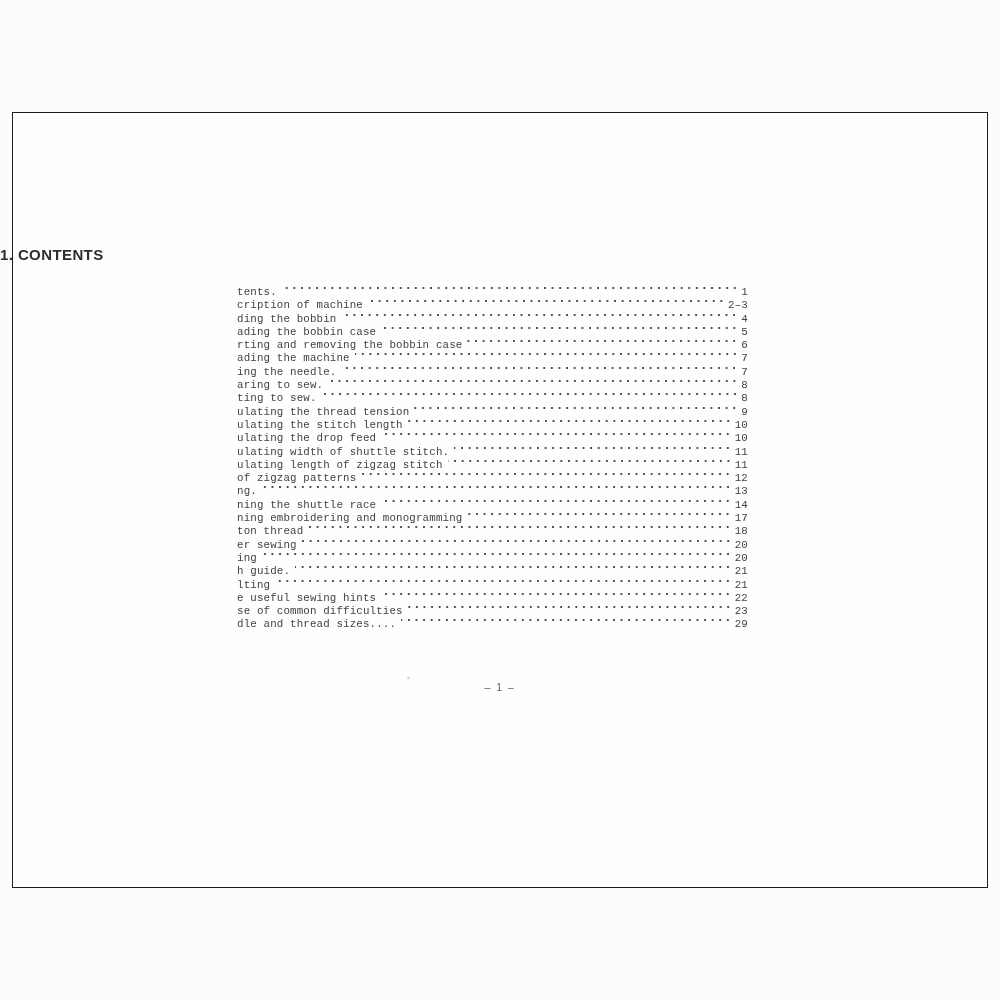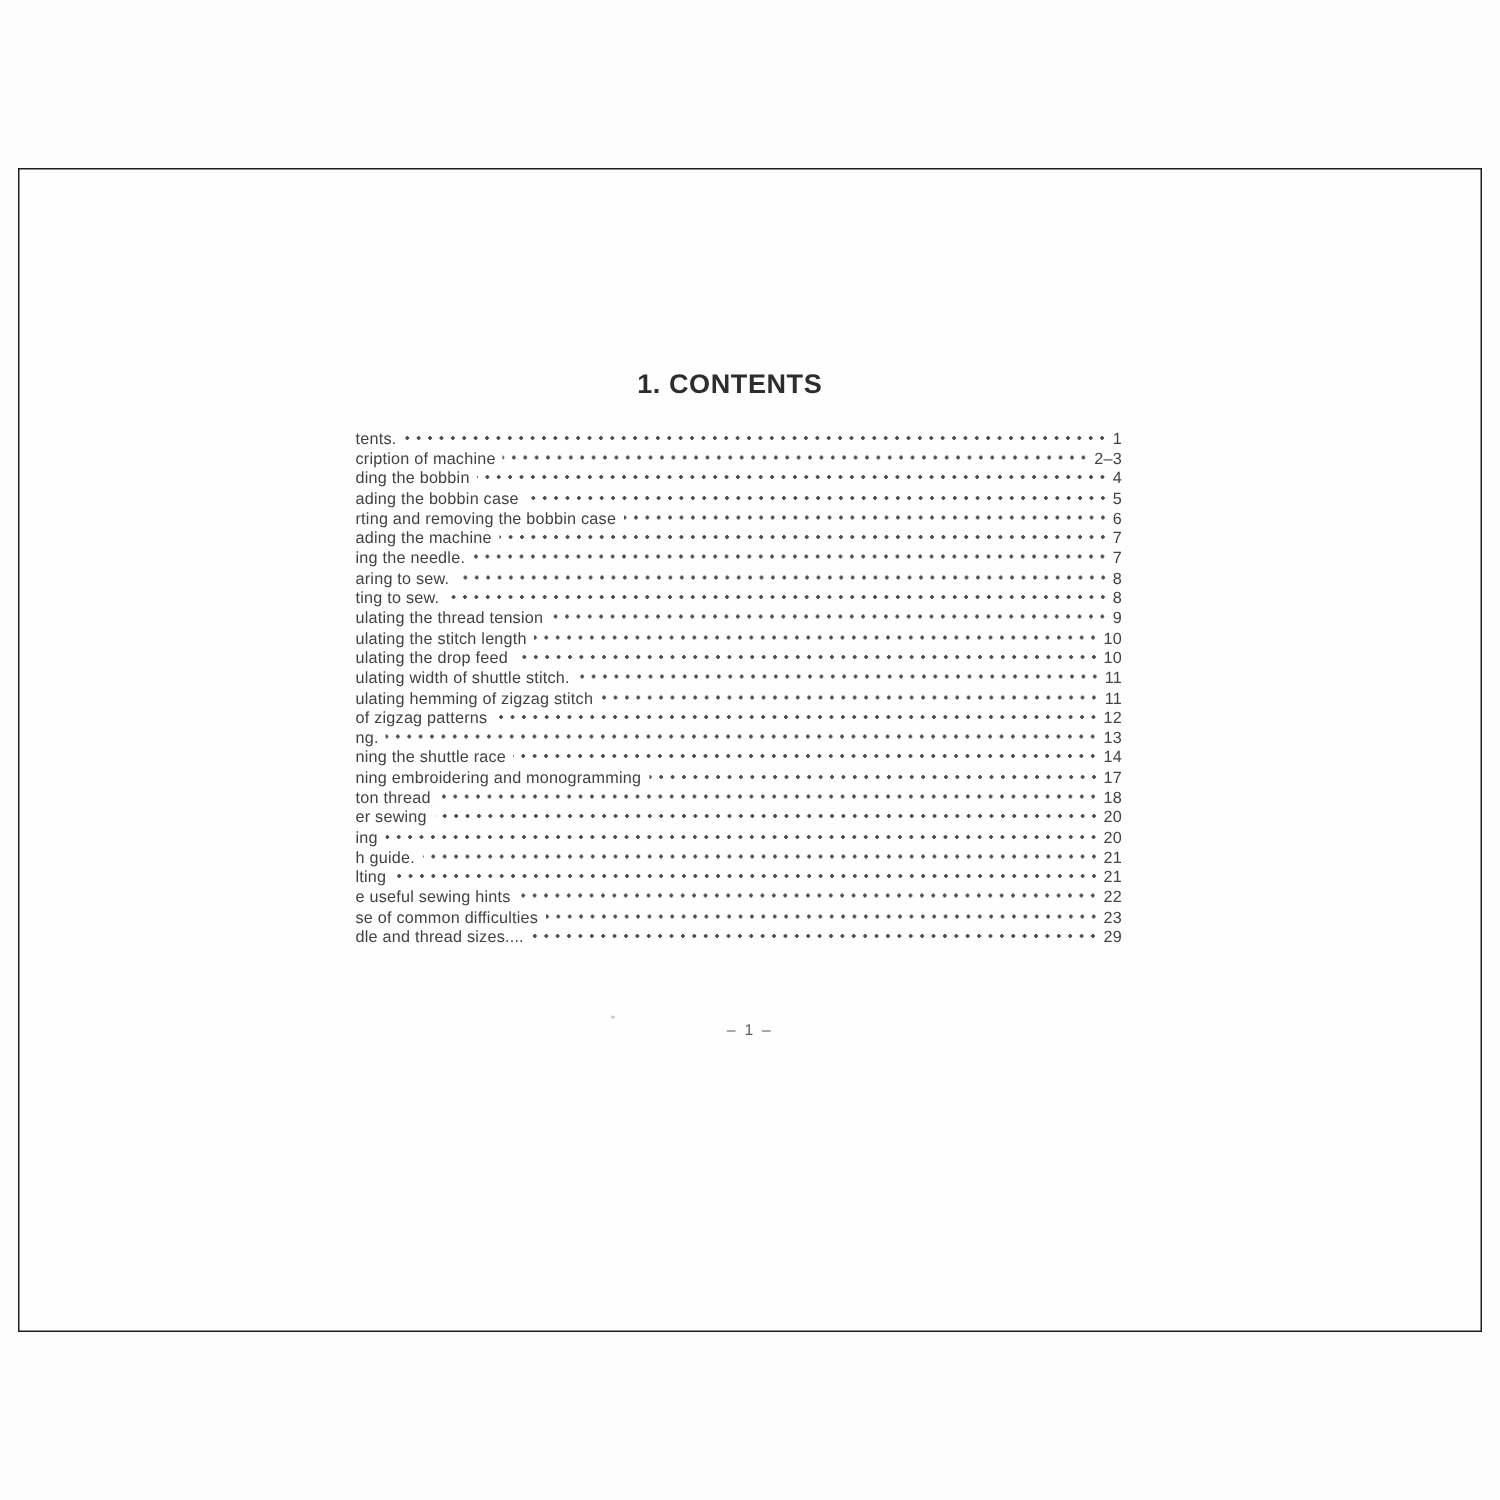--- a/index.html
+++ b/index.html
@@ -23,40 +23,41 @@
     height: 774px;
     border: 1px solid #1e1e1e;
     background: #fefefe;
   }
   .title {
     position: absolute;
     top: 246px;
     left: 0;
     width: 973px;
     margin: 0;
-    text-align: center;
-    font-size: 18px;
+    text-align: left;
+    font-size: 15px;
     font-weight: bold;
     color: #2d2d2d;
     letter-spacing: 0.4px;
   }
   .toc {
     position: absolute;
     left: 237px;
     top: 286px;
     width: 511px;
   }
   .toc-row {
     display: flex;
-    align-items: center;
+    align-items: flex-start;
     height: 13.3px;
     font-size: 10.8px;
     color: #424242;
     letter-spacing: 0.15px;
     white-space: nowrap;
+    font-family: Liberation Mono, monospace;
   }
   .toc-label { flex: none; }
   .toc-dots {
     flex: 1 1 auto;
     height: 4px;
     margin: 0 3px 2px 5px;
     background-image: radial-gradient(circle, #4f4f4f 1.05px, rgba(0,0,0,0) 1.1px);
     background-size: 7.6px 4px;
     background-repeat: repeat-x;
     background-position: right bottom;
@@ -148,21 +149,21 @@
         <span class="toc-label">ulating the drop feed</span>
         <span class="toc-dots"></span>
         <span class="toc-page">10</span>
       </div>
       <div class="toc-row">
         <span class="toc-label">ulating width of shuttle stitch.</span>
         <span class="toc-dots"></span>
         <span class="toc-page">11</span>
       </div>
       <div class="toc-row">
-        <span class="toc-label">ulating hemming of zigzag stitch</span>
+        <span class="toc-label">ulating length of zigzag stitch</span>
         <span class="toc-dots"></span>
         <span class="toc-page">11</span>
       </div>
       <div class="toc-row">
         <span class="toc-label">of zigzag patterns</span>
         <span class="toc-dots"></span>
         <span class="toc-page">12</span>
       </div>
       <div class="toc-row">
         <span class="toc-label">ng.</span>

